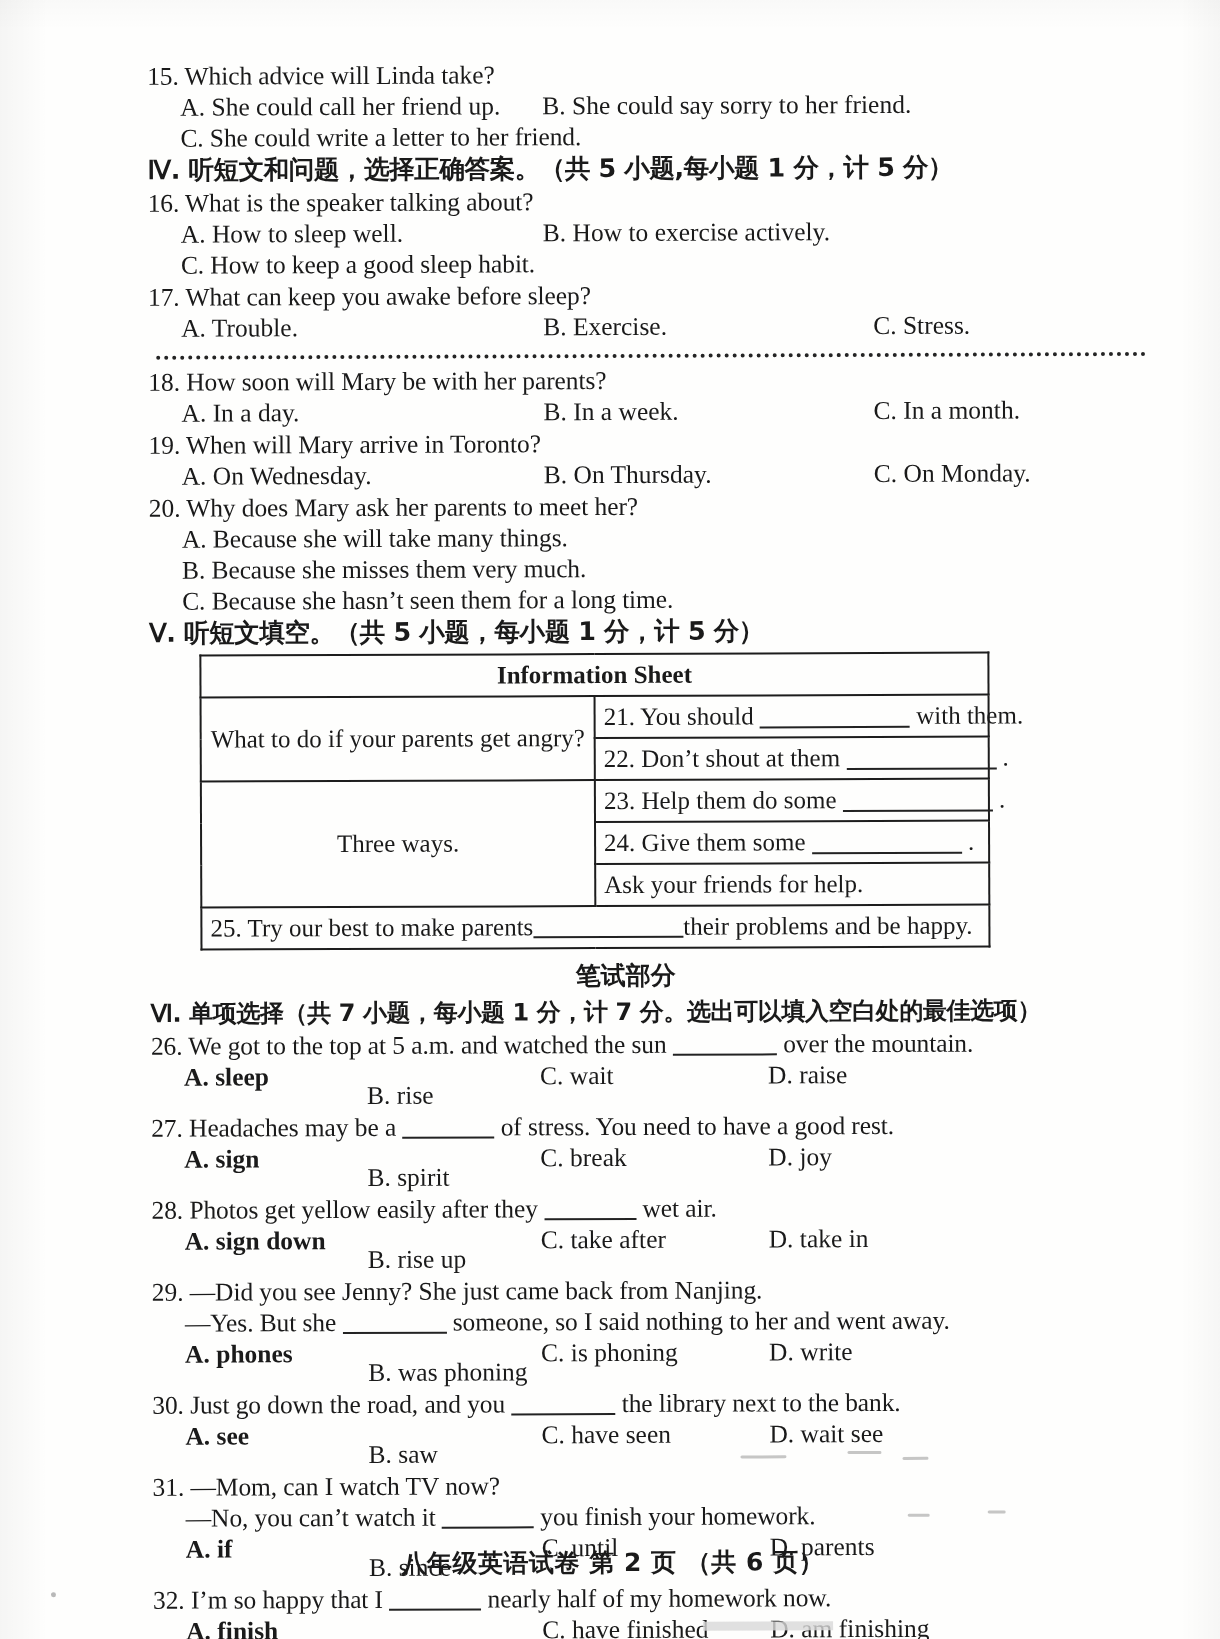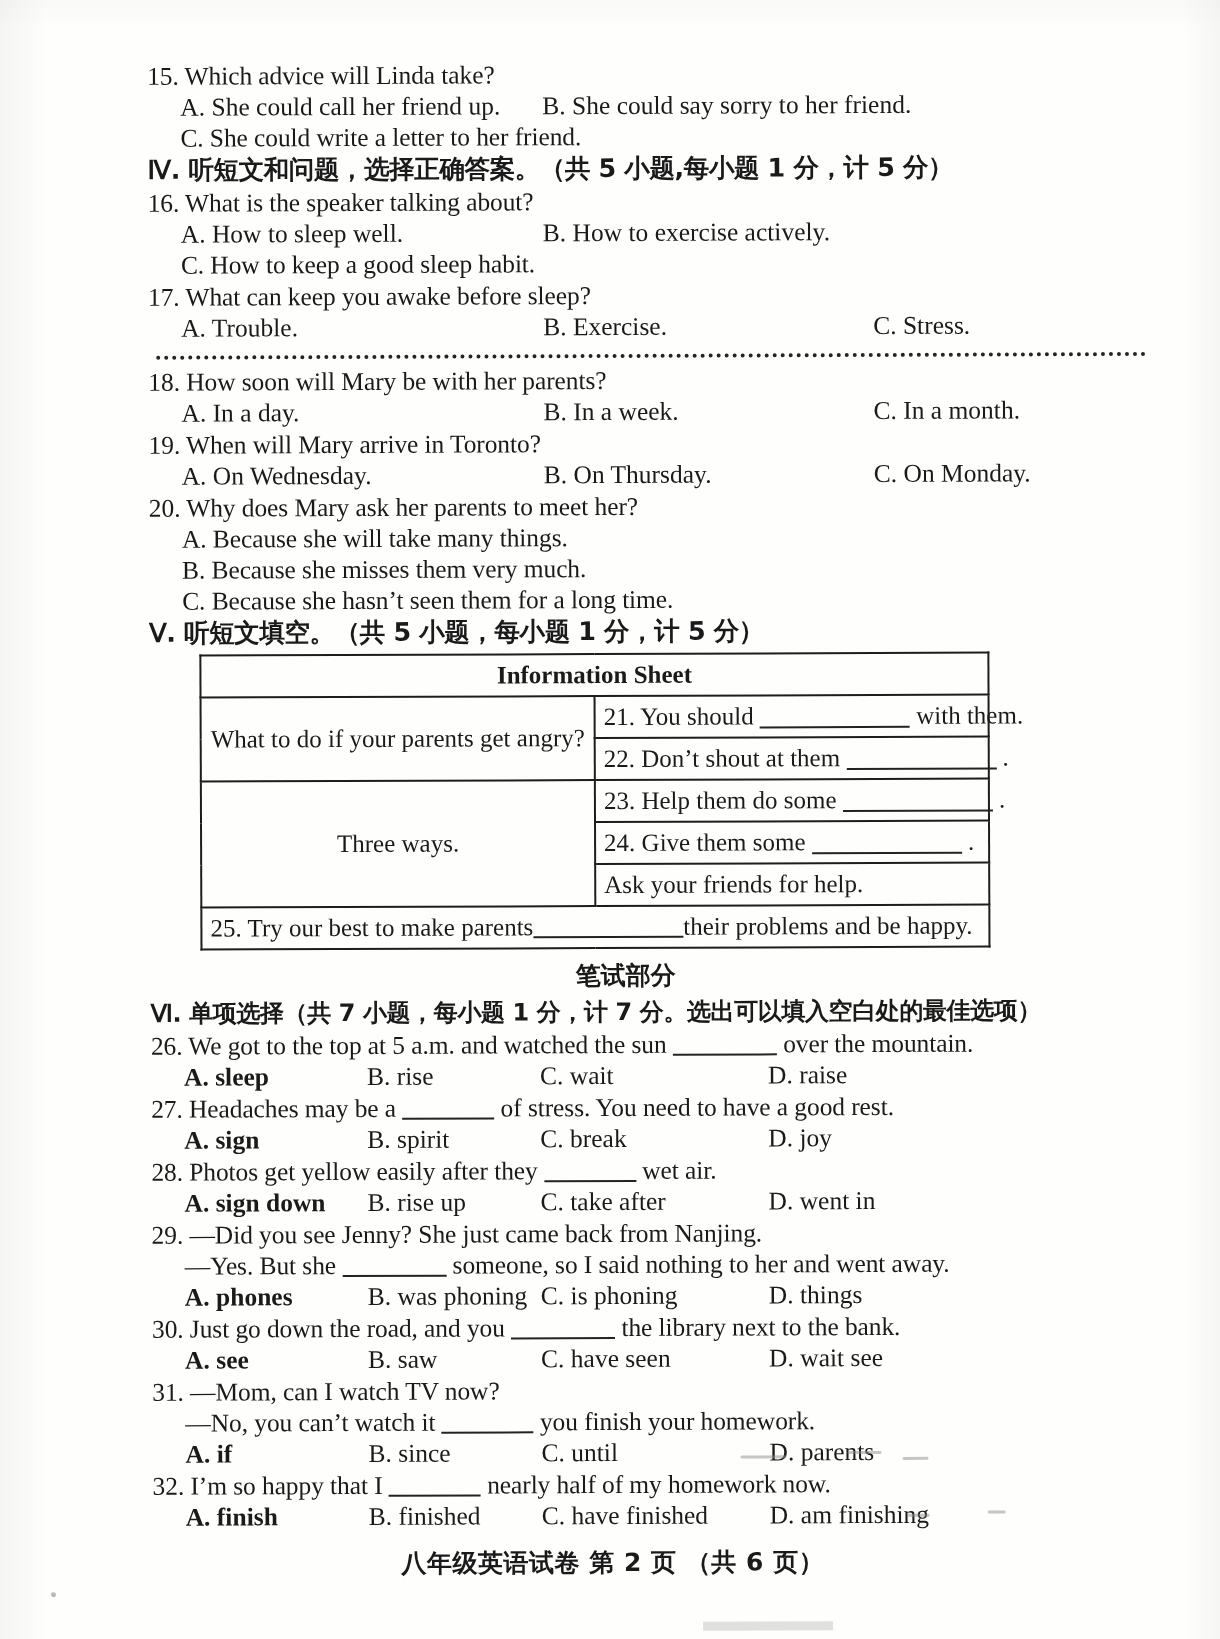--- a/index.html
+++ b/index.html
@@ -59,21 +59,21 @@
     white-space: nowrap;
   }
   .opts .op { flex: 0 0 auto; }
 
   
   .w3 .op:nth-child(1) { width: 362px; }
   .w3 .op:nth-child(2) { width: 330px; }
 
   
   .w4 .op:nth-child(1) { width: 183px; font-weight: bold; }
-  .w4 .op:nth-child(2) { width: 173px; }
+  .w4 .op:nth-child(2) { width: 173px; margin-top: 19px; }
   .w4 .op:nth-child(3) { width: 228px; }
 
   
   .blank {
     display: inline-block;
     border-bottom: 2px solid #232323;
     vertical-align: -3px;
     height: 19px;
   }
   .b-sm { width: 92px; }
@@ -336,34 +336,34 @@
 
     <div class="qline qstem">
       <span>28. Photos get yellow easily after they</span>
       <span class="blank b-sm"></span>
       <span>wet air.</span>
     </div>
     <div class="opts w4">
       <span class="op">A. sign down</span>
       <span class="op">B. rise up</span>
       <span class="op">C. take after</span>
-      <span class="op">D. went in</span>
+      <span class="op">D. take in</span>
     </div>
 
     <div class="qline qstem">29. —Did you see Jenny? She just came back from Nanjing.</div>
     <div class="qline indent">
       <span>—Yes. But she</span>
       <span class="blank b-md"></span>
       <span>someone, so I said nothing to her and went away.</span>
     </div>
     <div class="opts w4">
       <span class="op">A. phones</span>
       <span class="op">B. was phoning</span>
       <span class="op">C. is phoning</span>
-      <span class="op">D. things</span>
+      <span class="op">D. write</span>
     </div>
 
     <div class="qline qstem">
       <span>30. Just go down the road, and you</span>
       <span class="blank b-md"></span>
       <span>the library next to the bank.</span>
     </div>
     <div class="opts w4">
       <span class="op">A. see</span>
       <span class="op">B. saw</span>

